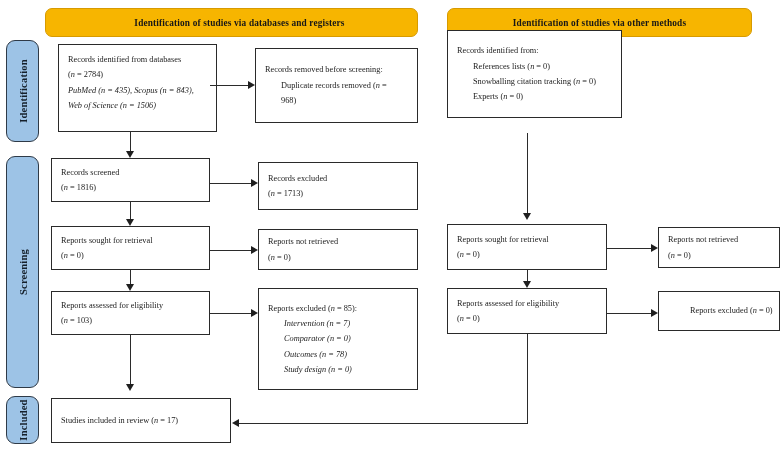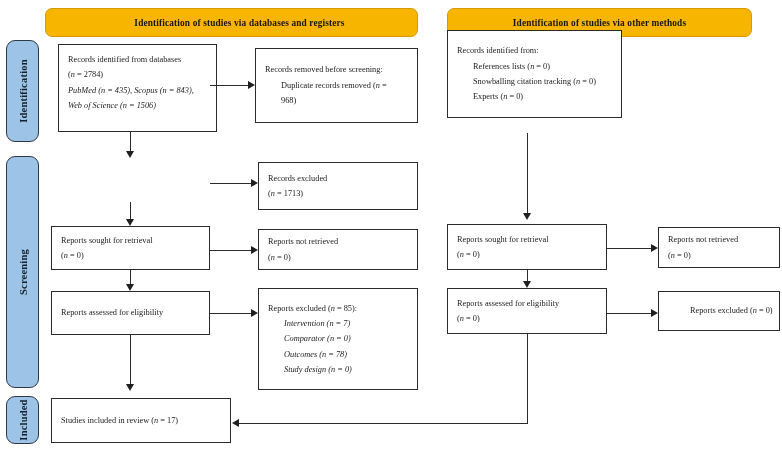--- a/index.html
+++ b/index.html
@@ -113,20 +113,24 @@
     <div class="ln ind">968)</div>
   </div>
 
   <div class="box thick vcenter" style="left:447px;top:30px;width:175px;height:88px;">
     <div class="ln">Records identified from:</div>
     <div class="ln ind">References lists (<span class="nv">n</span> = 0)</div>
     <div class="ln ind">Snowballing citation tracking (<span class="nv">n</span> = 0)</div>
     <div class="ln ind">Experts (<span class="nv">n</span> = 0)</div>
   </div>
 
+  <div class="box thick vcenter" style="left:51px;top:158px;width:159px;height:44px;">
+    <div class="ln">Records screened</div>
+    <div class="ln">(<span class="nv">n</span> = 1816)</div>
+  </div>
 
   <div class="box thick vcenter" style="left:258px;top:162px;width:160px;height:48px;">
     <div class="ln">Records excluded</div>
     <div class="ln">(<span class="nv">n</span> = 1713)</div>
   </div>
 
   <div class="box thick vcenter" style="left:51px;top:226px;width:159px;height:44px;">
     <div class="ln">Reports sought for retrieval</div>
     <div class="ln">(<span class="nv">n</span> = 0)</div>
   </div>
@@ -141,20 +145,21 @@
     <div class="ln">(<span class="nv">n</span> = 0)</div>
   </div>
 
   <div class="box thick vcenter" style="left:658px;top:227px;width:122px;height:41px;">
     <div class="ln">Reports not retrieved</div>
     <div class="ln">(<span class="nv">n</span> = 0)</div>
   </div>
 
   <div class="box thick vcenter" style="left:51px;top:291px;width:159px;height:44px;">
     <div class="ln">Reports assessed for eligibility</div>
+    <div class="ln">(<span class="nv">n</span> = 103)</div>
   </div>
 
   <div class="box thick vcenter" style="left:258px;top:288px;width:160px;height:102px;">
     <div class="ln">Reports excluded (<span class="nv">n</span> = 85):</div>
     <div class="ln ind it">Intervention (<span class="nv">n</span> = 7)</div>
     <div class="ln ind it">Comparator (<span class="nv">n</span> = 0)</div>
     <div class="ln ind it">Outcomes (<span class="nv">n</span> = 78)</div>
     <div class="ln ind it">Study design (<span class="nv">n</span> = 0)</div>
   </div>
 

